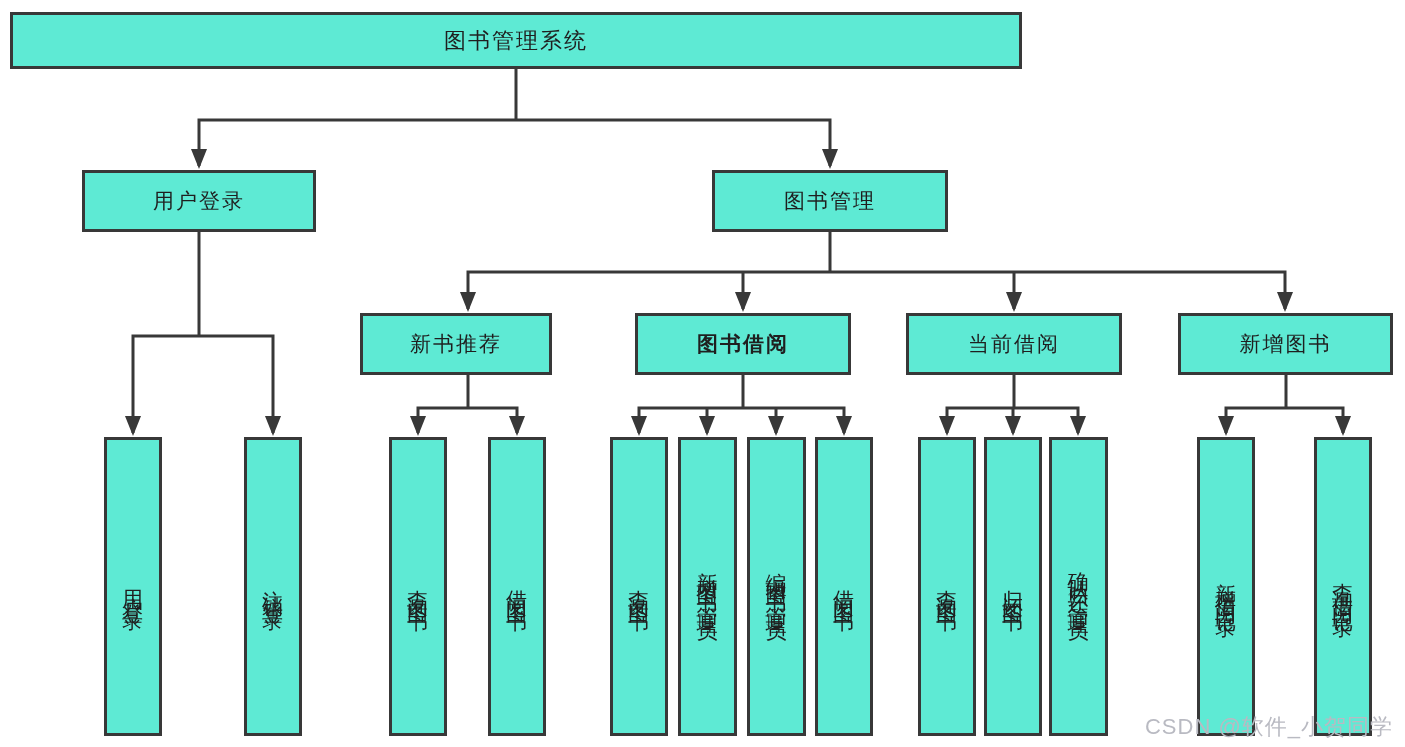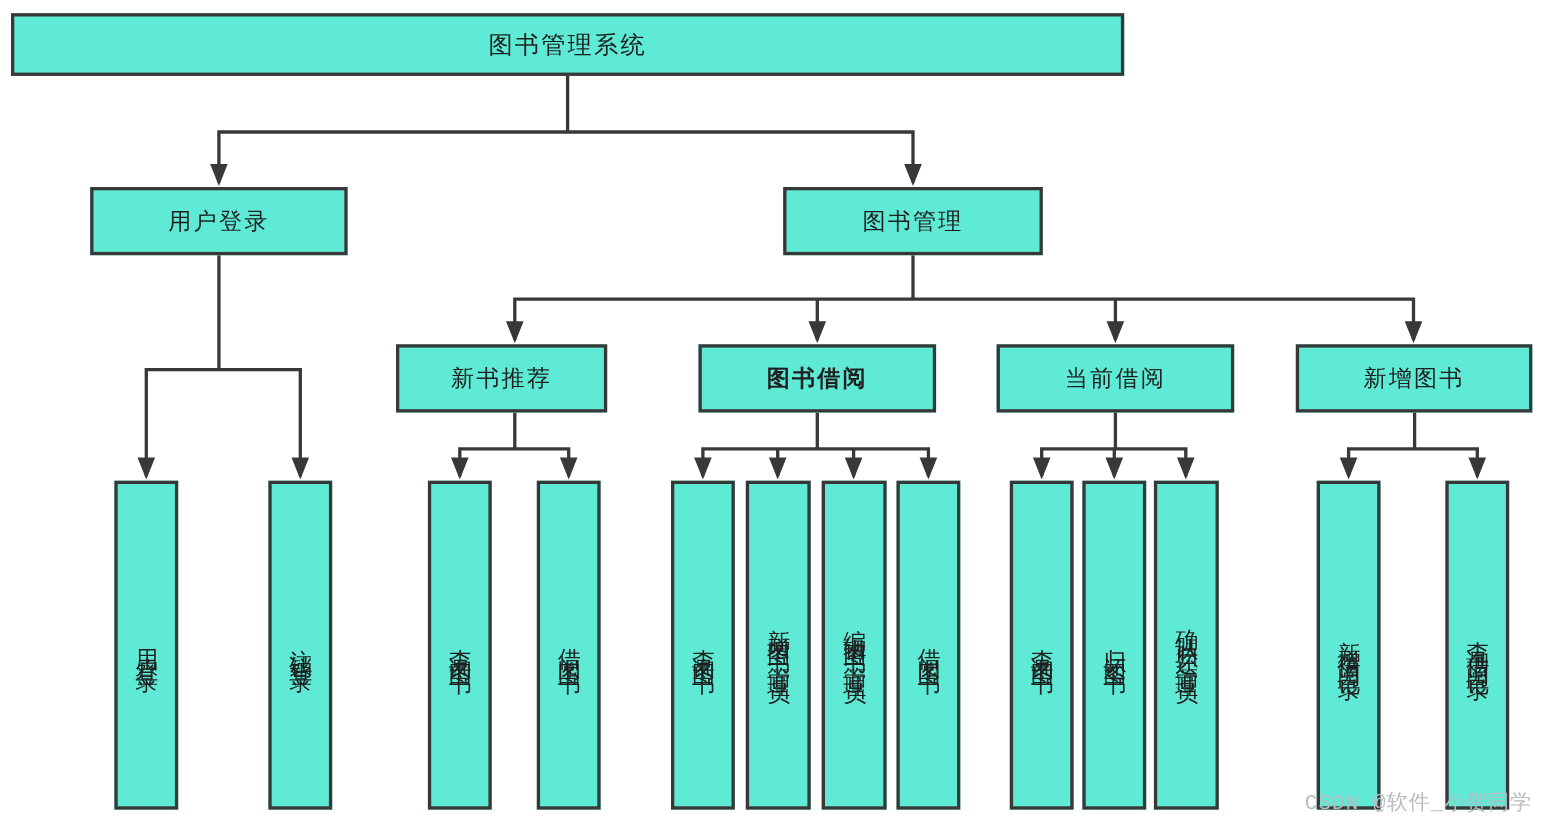--- a/index.html
+++ b/index.html
@@ -48,24 +48,23 @@
     writing-mode:vertical-rl;
     text-orientation:mixed;
     font-size:21px;
     letter-spacing:7px;
     line-height:1;
   }
   .watermark{
     position:absolute;
     right:12px;bottom:5px;
     color:var(--watermark,#b9bac2);
-    font-size:19px;
+    font-size:22px;
     letter-spacing:1px;
     white-space:nowrap;
-    font-family:Liberation Mono, monospace;
   }
 </style>
 </head>
 <body>
 
 <div class="canvas">
 
   <svg class="connector-layer" viewBox="0 0 1405 747" xmlns="http://www.w3.org/2000/svg">
 
     <path d="M516 69 V120 M199 166 V120 H830 V166"></path>

